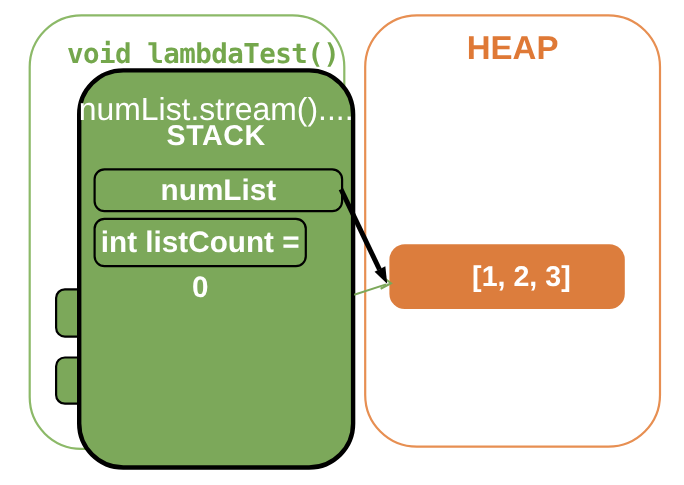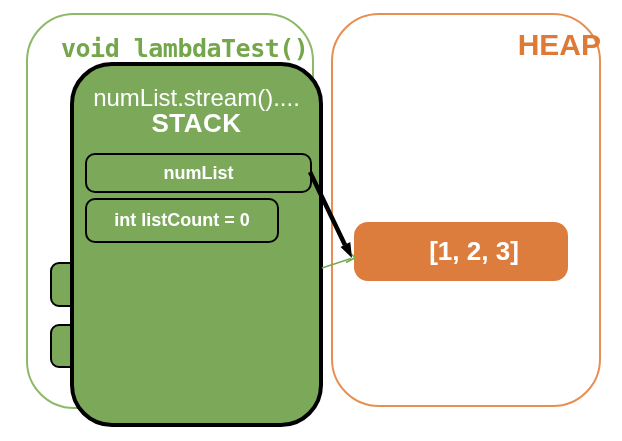--- a/index.html
+++ b/index.html
@@ -40,21 +40,21 @@
     left: 331px; top: 13px;
     width: 270px; height: 394px;
     border: 2px solid var(--frame-orange);
     border-radius: 48px;
     background: #ffffff;
   }
   .heap-title {
     position: absolute;
     left: 331px; top: 28px;
     width: 270px;
-    text-align: right;
+    text-align: center;
     font-size: 30px;
     font-weight: bold;
     color: var(--orange-text);
   }
 
   
   .frame-tab {
     position: absolute;
     left: 50px;
     width: 31px;
@@ -72,21 +72,21 @@
     width: 253px; height: 365px;
     background: var(--green-fill);
     border: 4px solid var(--ink);
     border-radius: 42px;
   }
   .stream-label {
     position: absolute;
     left: 70px; top: 84px;
     width: 253px;
     text-align: center;
-    font-size: 24px;
+    font-size: 29px;
     font-weight: 500;
     color: #ffffff;
   }
   .stack-title {
     position: absolute;
     left: 70px; top: 108px;
     width: 253px;
     text-align: center;
     font-size: 26px;
     font-weight: bold;
@@ -95,21 +95,21 @@
   }
   .stack-slot {
     position: absolute;
     left: 85px;
     background: var(--green-fill);
     border: 2px solid var(--ink);
     border-radius: 10px;
     text-align: center;
     color: #ffffff;
     font-weight: bold;
-    font-size: 18px;
+    font-size: 27px;
   }
   .slot-numlist  { top: 153px; width: 227px; height: 40px; line-height: 36px; }
   .slot-listcount{ top: 198px; width: 194px; height: 45px; line-height: 41px; }
 
   
   .heap-object {
     position: absolute;
     left: 354px; top: 222px;
     width: 214px; height: 59px;
     background: var(--orange-fill);

